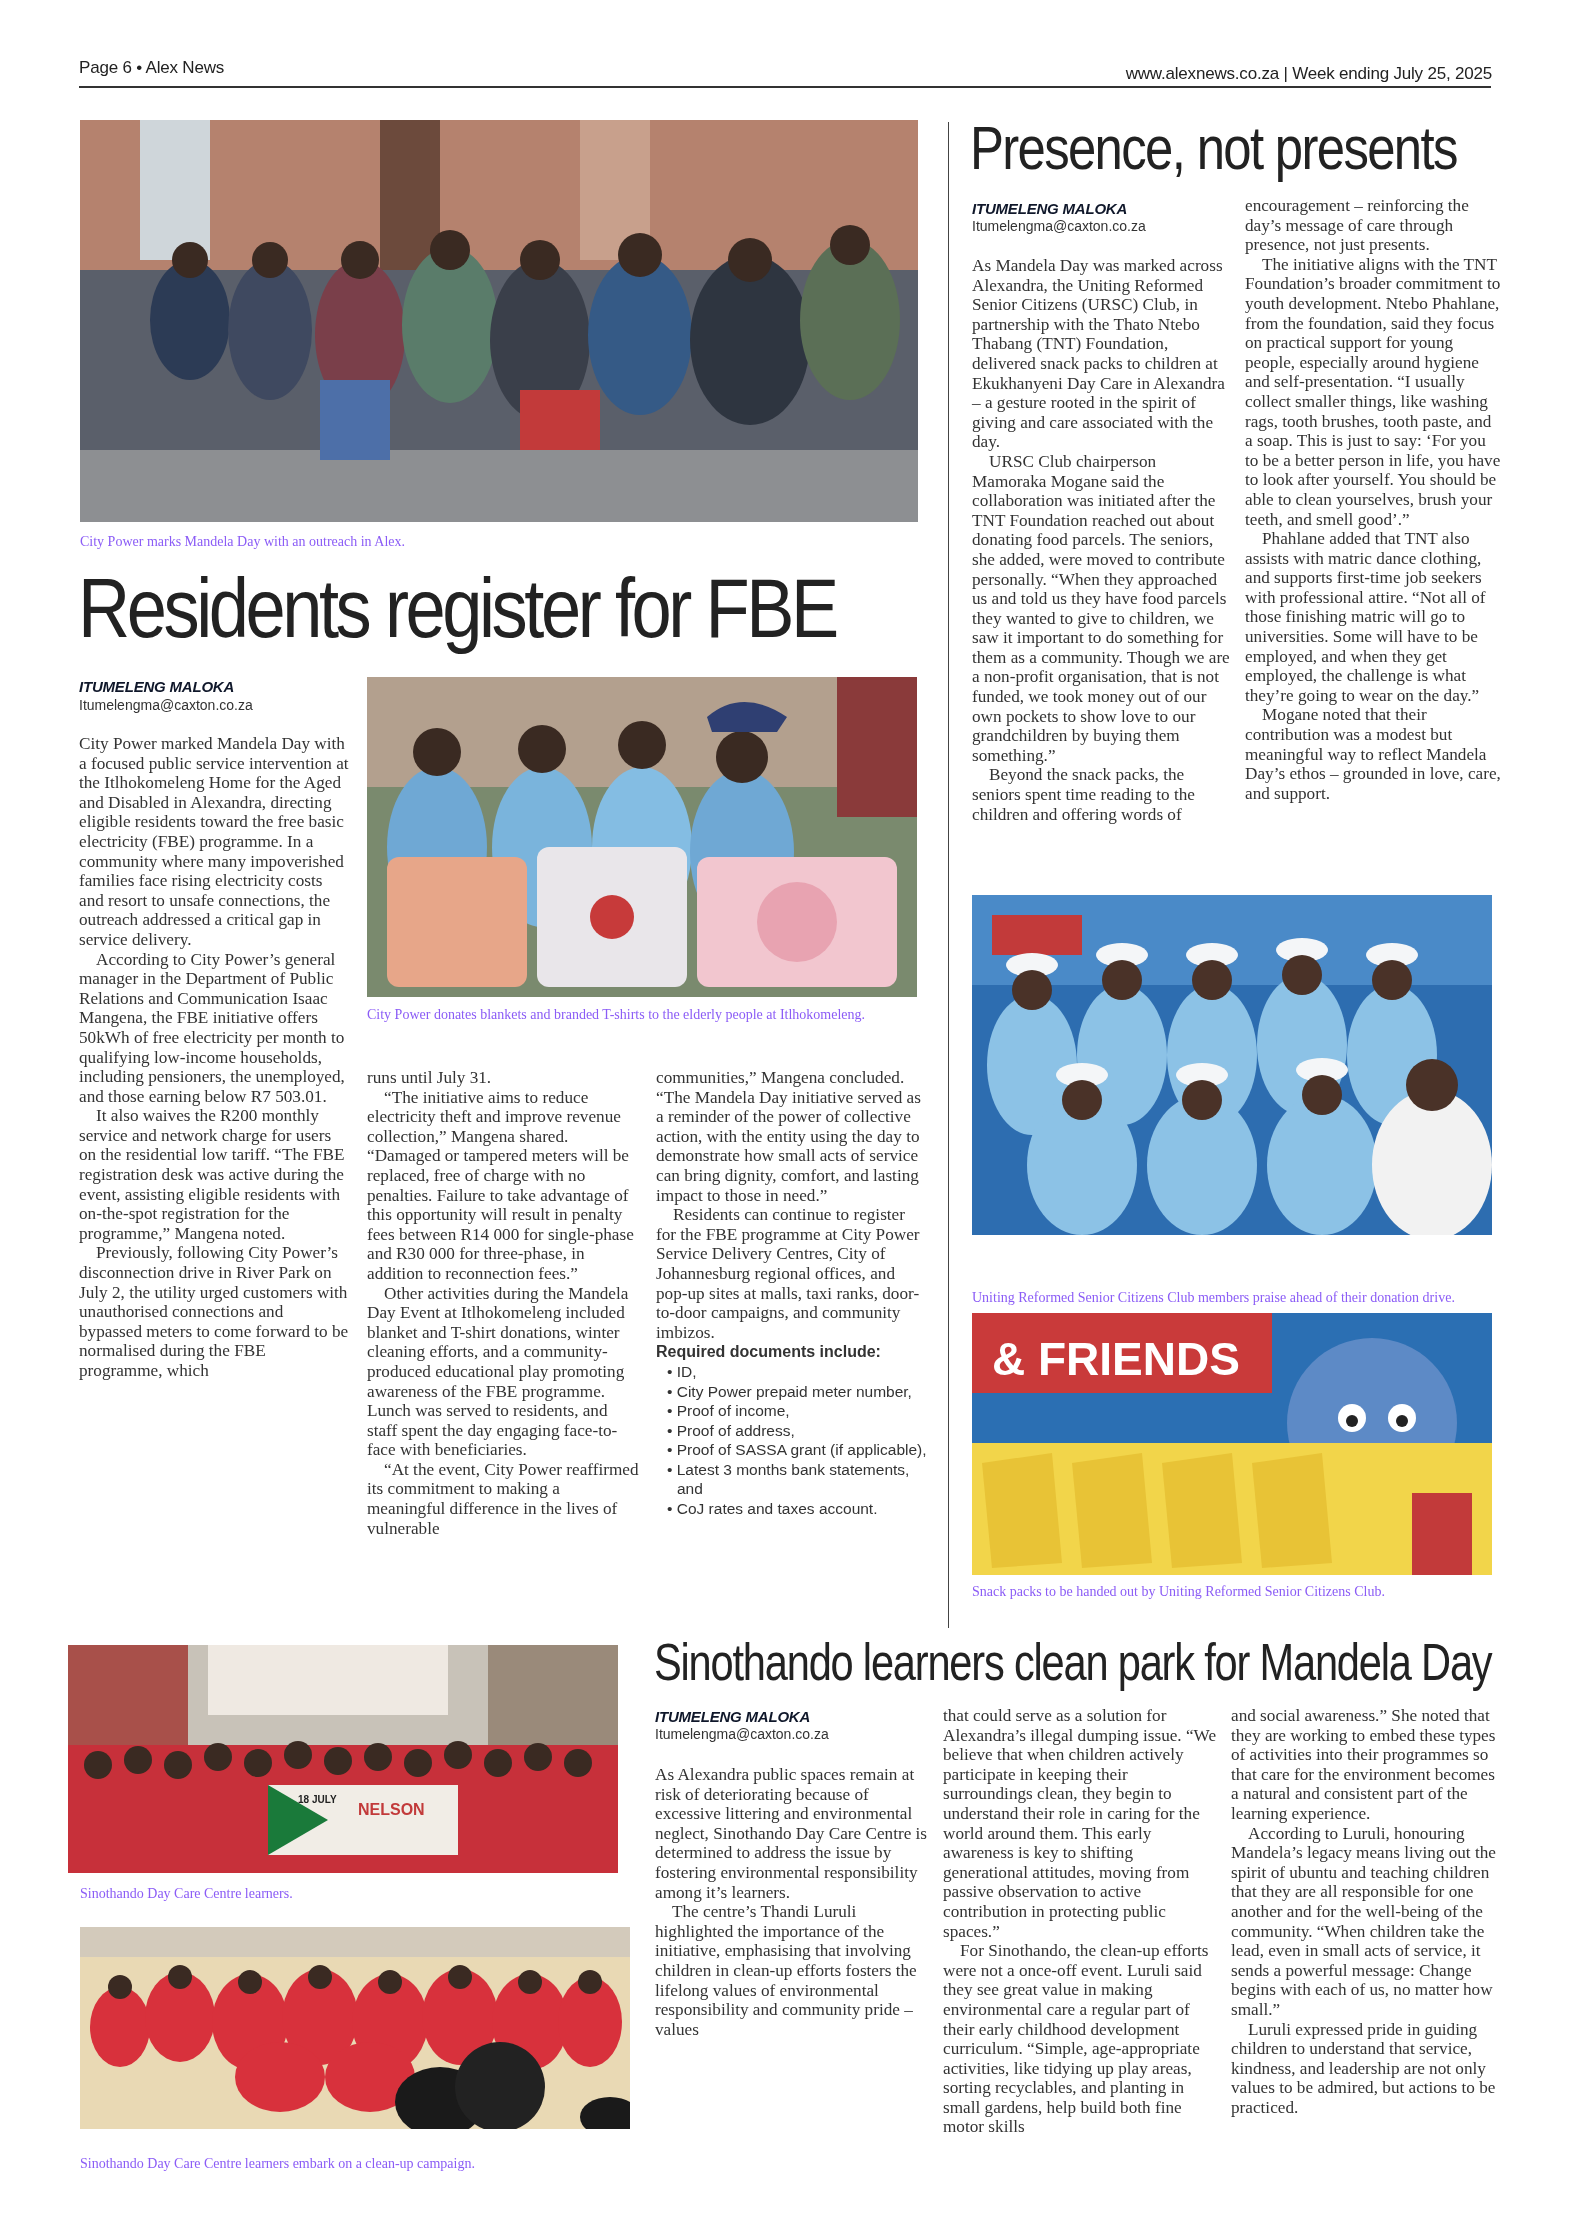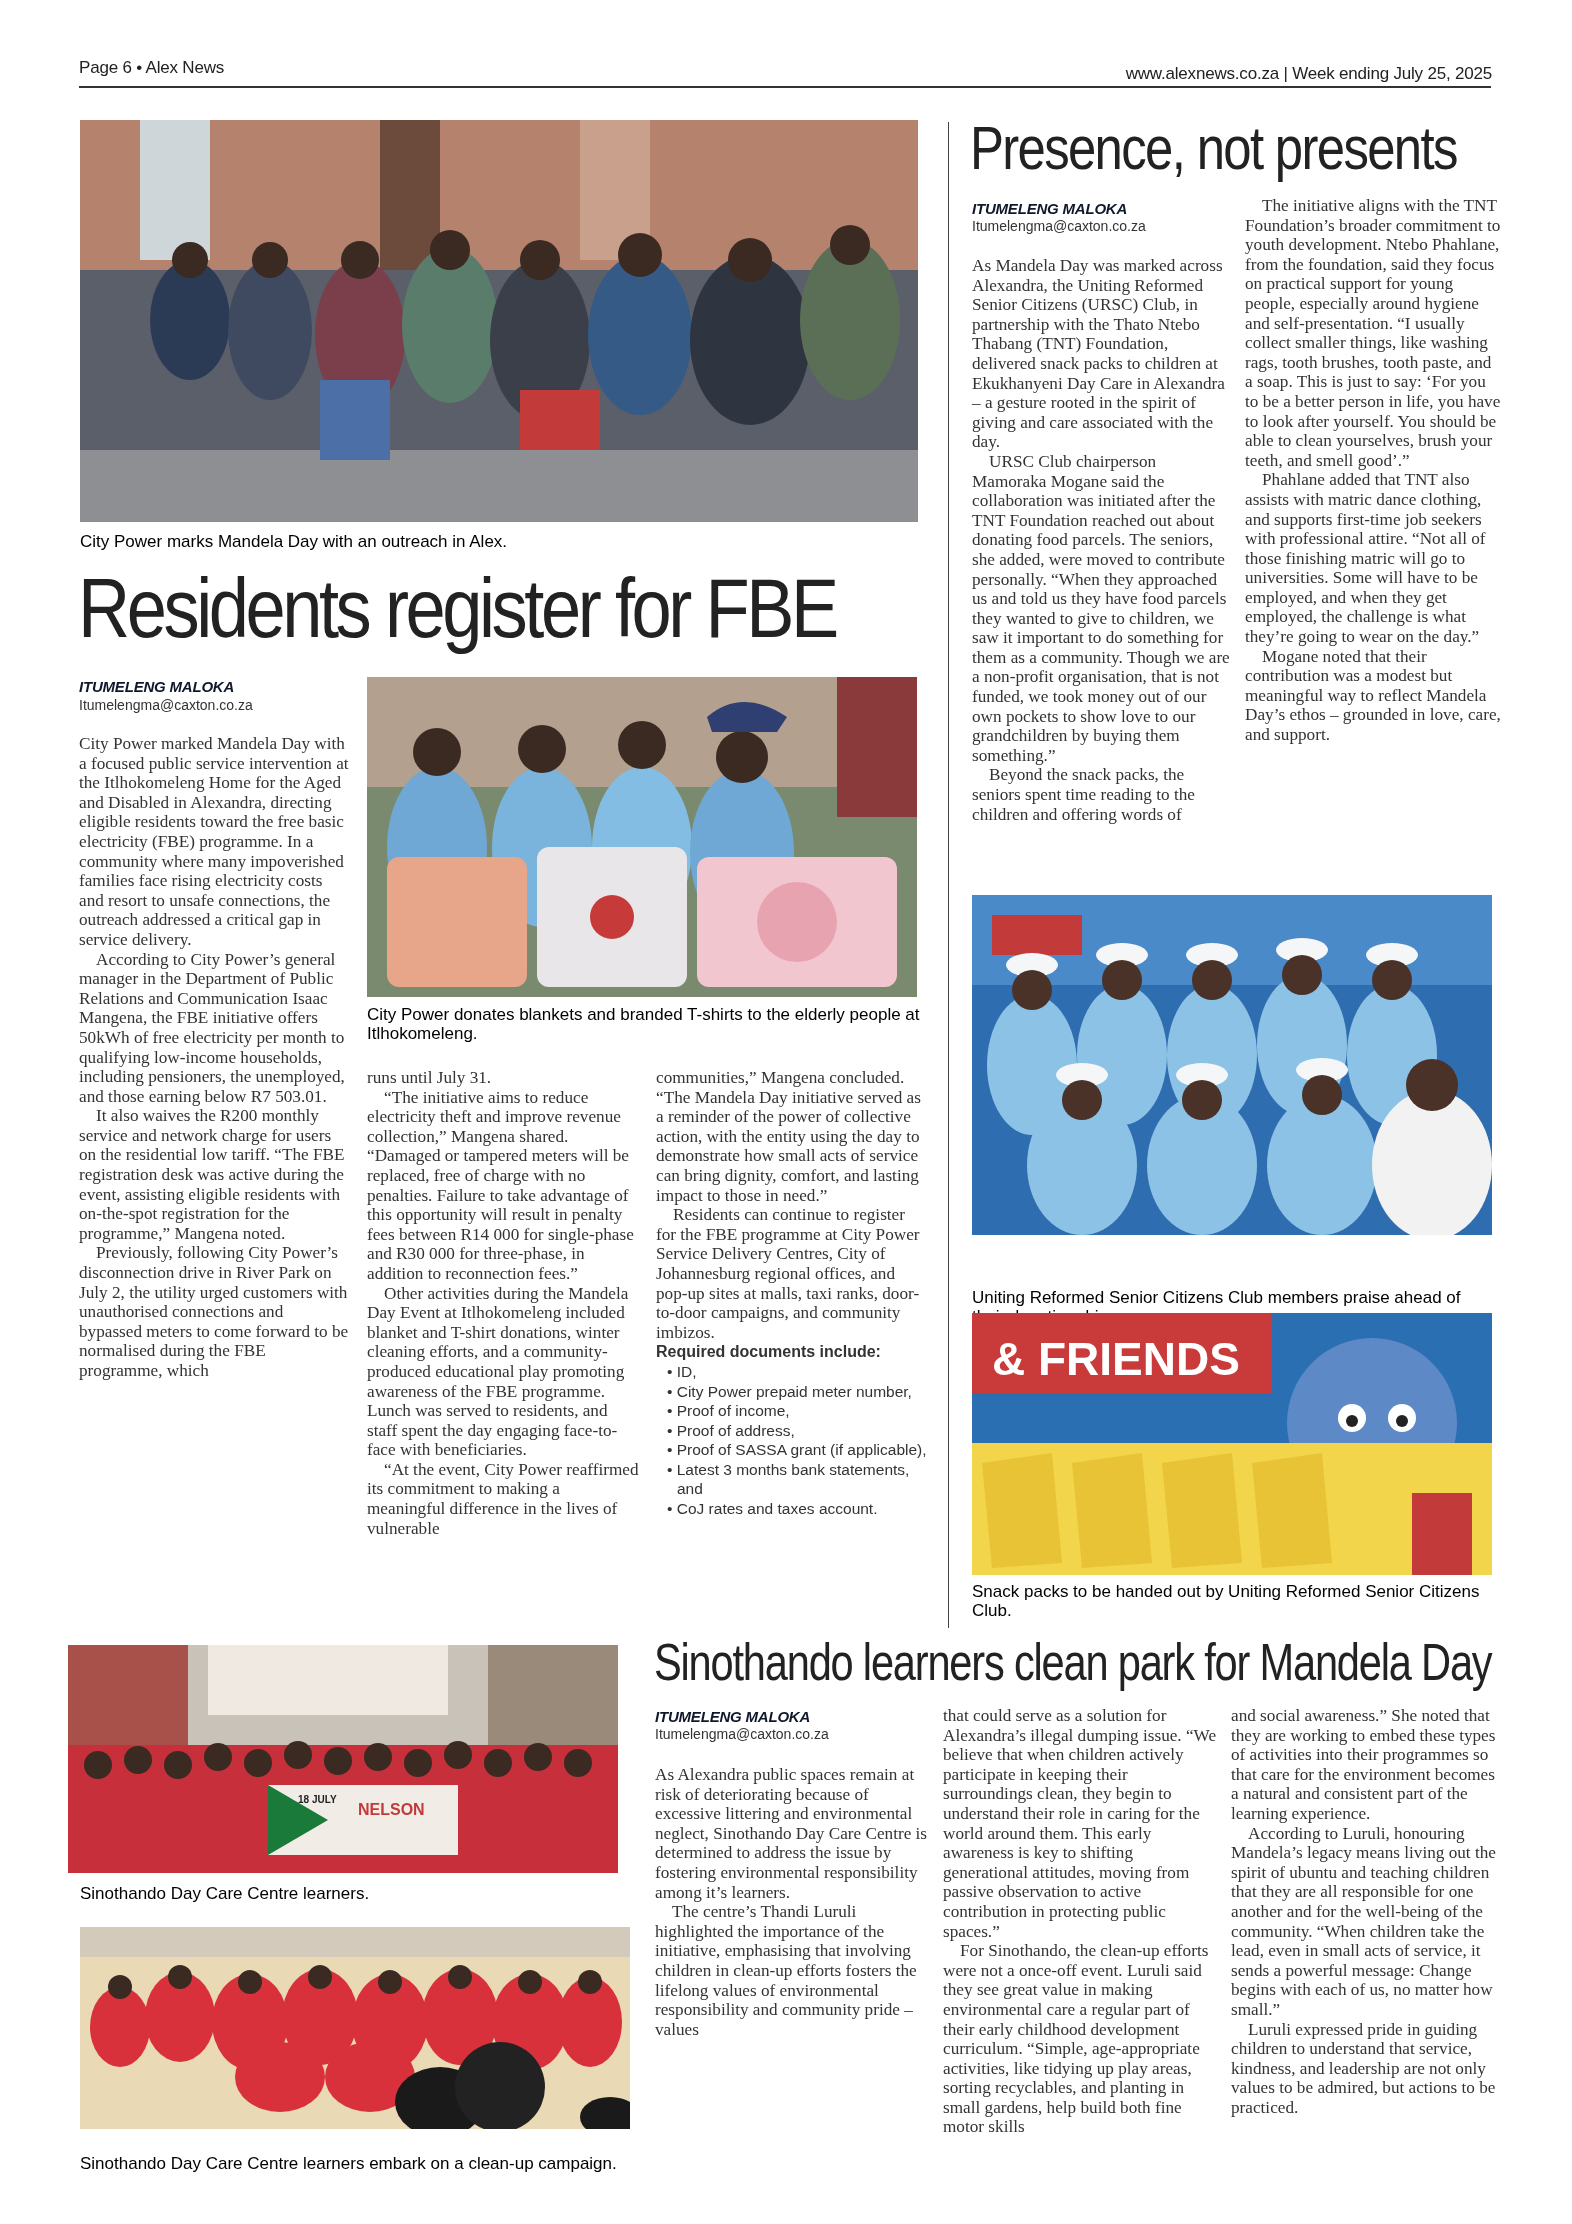--- a/index.html
+++ b/index.html
@@ -14,21 +14,21 @@
   .headline { font-family: "Liberation Sans", sans-serif; color: #222; font-weight: normal; white-space: nowrap; transform-origin: left top; }
   .byline { font-family: "Liberation Sans", sans-serif; font-weight: bold; font-style: italic; font-size: 15px; color: #0f172a; letter-spacing: -0.2px; }
   .email { font-family: "Liberation Sans", sans-serif; font-size: 14px; color: #333; }
 
   .col { font-family: "Liberation Serif", serif; font-size: 17.2px; line-height: 19.6px; color: #333; }
   .col p { text-indent: 0; }
   .col p.ind { text-indent: 17px; }
   .col .bold-head { font-family: "Liberation Sans", sans-serif; font-weight: bold; font-size: 16px; line-height: 19.6px; }
   .col .bullet { font-family: "Liberation Sans", sans-serif; font-size: 15.5px; line-height: 19.6px; padding-left: 10px; text-indent: -10px; margin-left: 11px; }
 
-  .caption { font-family: Liberation Sans, sans-serif; font-size: 17px; line-height: 19px; color: #000000; }
+  .caption { font-family: Liberation Serif, serif; font-size: 14px; line-height: 19px; color: #8b5cf6; }
 
   .photo { overflow: hidden; }
   .photo svg { display: block; width: 100%; height: 100%; }
 </style>
 </head>
 <body>
 
 <div class="abs folio" style="left:79px; top:58px;">Page 6 • Alex News</div>
 <div class="abs folio" style="right:80px; top:64px;">www.alexnews.co.za | Week ending July 25, 2025</div>
 <div class="abs rule-top"></div>
@@ -132,20 +132,21 @@
 <div class="abs byline" style="left:972px; top:200px;">ITUMELENG MALOKA</div>
 <div class="abs email" style="left:972px; top:218px;">Itumelengma@caxton.co.za</div>
 
 <div class="abs col" style="left:972px; top:256px; width:258px;">
   <p>As Mandela Day was marked across Alexandra, the Uniting Reformed Senior Citizens (URSC) Club, in partnership with the Thato Ntebo Thabang (TNT) Foundation, delivered snack packs to children at Ekukhanyeni Day Care in Alexandra – a gesture rooted in the spirit of giving and care associated with the day.</p>
   <p class="ind">URSC Club chairperson Mamoraka Mogane said the collaboration was initiated after the TNT Foundation reached out about donating food parcels. The seniors, she added, were moved to contribute personally. “When they approached us and told us they have food parcels they wanted to give to children, we saw it important to do something for them as a community. Though we are a non-profit organisation, that is not funded, we took money out of our own pockets to show love to our grandchildren by buying them something.”</p>
   <p class="ind">Beyond the snack packs, the seniors spent time reading to the children and offering words of</p>
 </div>
 
 <div class="abs col" style="left:1245px; top:196px; width:258px;">
+  <p>encouragement – reinforcing the day’s message of care through presence, not just presents.</p>
   <p class="ind">The initiative aligns with the TNT Foundation’s broader commitment to youth development. Ntebo Phahlane, from the foundation, said they focus on practical support for young people, especially around hygiene and self-presentation. “I usually collect smaller things, like washing rags, tooth brushes, tooth paste, and a soap. This is just to say: ‘For you to be a better person in life, you have to look after yourself. You should be able to clean yourselves, brush your teeth, and smell good’.”</p>
   <p class="ind">Phahlane added that TNT also assists with matric dance clothing, and supports first-time job seekers with professional attire. “Not all of those finishing matric will go to universities. Some will have to be employed, and when they get employed, the challenge is what they’re going to wear on the day.”</p>
   <p class="ind">Mogane noted that their contribution was a modest but meaningful way to reflect Mandela Day’s ethos – grounded in love, care, and support.</p>
 </div>
 
 <div class="abs photo" style="left:972px; top:895px; width:520px; height:340px;">
   <svg viewBox="0 0 520 340" preserveAspectRatio="none">
     <rect width="520" height="340" fill="#2d6db0"></rect>
     <rect x="0" y="0" width="520" height="90" fill="#4a8ac8"></rect>
     <rect x="20" y="20" width="90" height="40" fill="#c23a3a"></rect>

